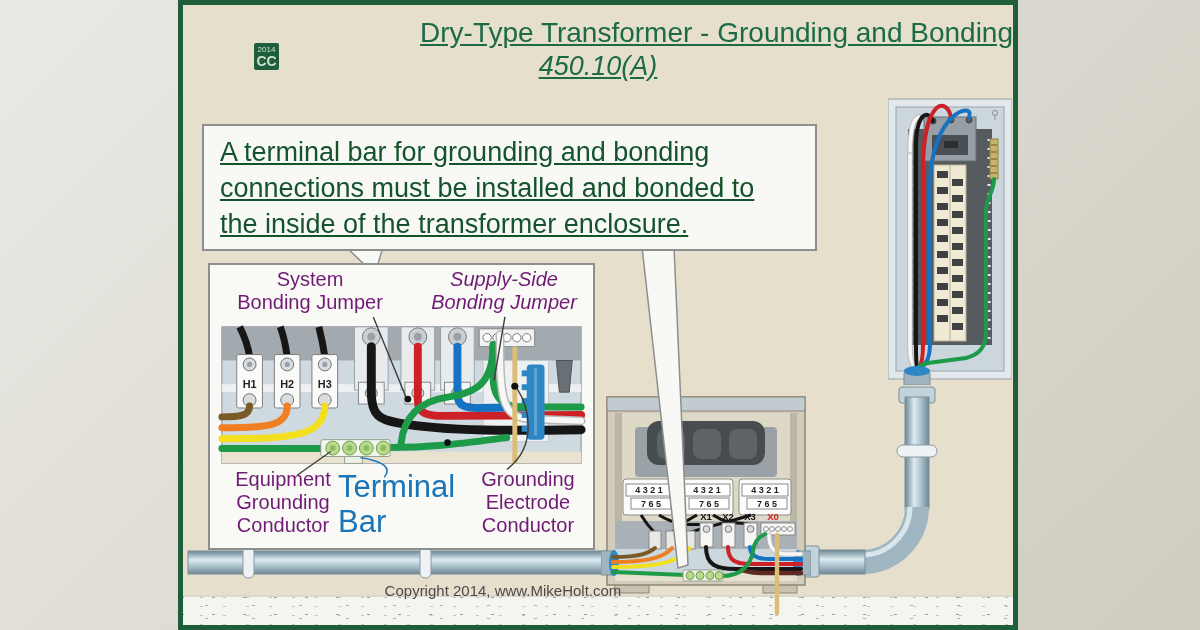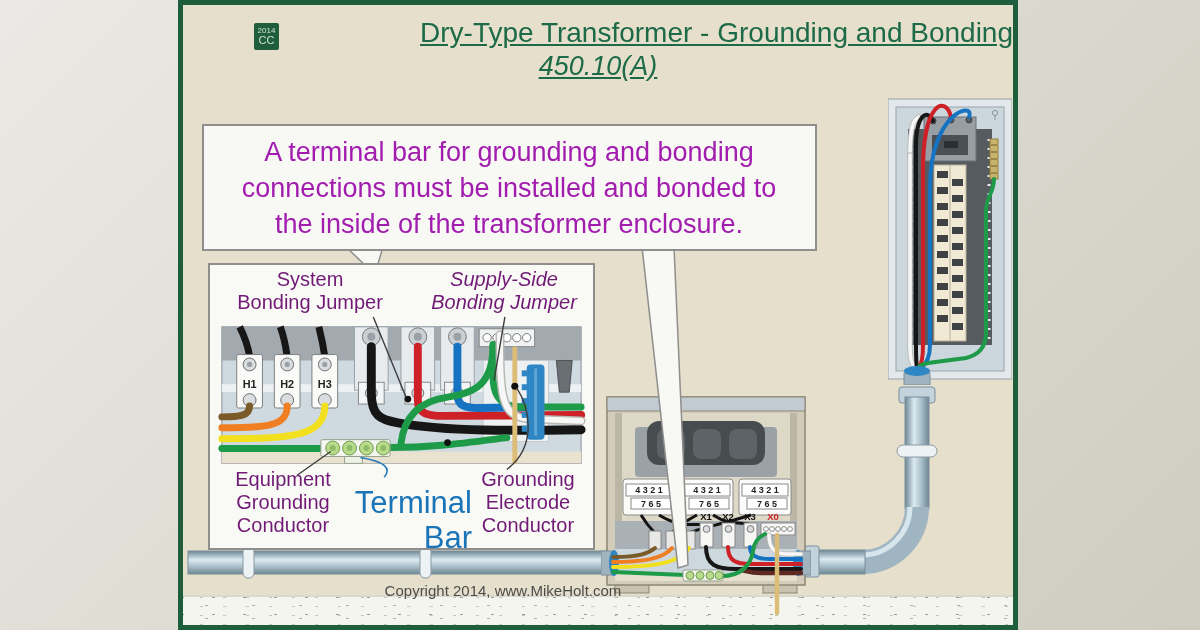--- a/index.html
+++ b/index.html
@@ -3,42 +3,42 @@
 <meta charset="utf-8">
 <style>
   html,body{margin:0;padding:0;}
   .stage{position:relative;width:1200px;height:630px;overflow:hidden;
     background:linear-gradient(135deg,#eae9e5 0%,#dedcd3 45%,#cfcdc0 100%);
     font-family:"Liberation Sans",sans-serif;}
   .frame{position:absolute;left:178px;top:0;width:840px;height:630px;
     box-sizing:border-box;border:5px solid #1e5e3c;background:#e6dfcb;overflow:hidden;}
   .frame > *{position:absolute;}
   
-  .badge{left:71px;top:18px;width:25px;height:27px;background:#1e5e3c;border-radius:2px;
+  .badge{left:71px;top:38px;width:25px;height:27px;background:#1e5e3c;border-radius:2px;
     color:#cfe0d0;text-align:center;display:flex;flex-direction:column;justify-content:center;line-height:1;}
   .badge .yr{font-size:8px;letter-spacing:0;}
-  .badge .cc{font-size:11px;font-weight:normal;text-align:center;}
+  .badge .cc{font-size:14px;font-weight:bold;text-align:center;}
   .title{left:0;right:0;top:12px;text-align:right;font-size:28px;color:#1c6a47;
     text-decoration:underline;}
   .subtitle{left:0;right:0;top:46px;text-align:center;font-size:27px;color:#1c6a47;
     font-style:italic;text-decoration:underline;}
   
   .callout{left:19px;top:119px;width:615px;height:127px;box-sizing:border-box;
     background:#f8f8f4;border:2px solid #8e8e8e;z-index:6;}
   .callout span{display:block;margin:8px 0 0 16px;width:578px;font-size:27px;line-height:36px;
-    color:#a21caf;text-align:center;}
+    color:#14532d;text-decoration:underline;}
   
   .inset{left:25px;top:258px;width:387px;height:287px;box-sizing:border-box;
     background:#f9f9f6;border:2px solid #8e8e8e;z-index:5;}
   .inset svg{position:absolute;left:0;top:0;}
   .lbl{position:absolute;color:#701a75;font-size:20px;line-height:23px;white-space:pre-line;z-index:2;}
   .lbl.sys{left:15px;top:3px;width:170px;text-align:center;}
   .lbl.sup{left:209px;top:3px;width:170px;text-align:center;font-style:italic;}
   .lbl.egc{left:8px;top:203px;width:130px;text-align:center;}
-  .lbl.tbar{left:128px;top:220px;width:134px;text-align:right;font-size:31px;line-height:35px;color:#1a74b8;}
+  .lbl.tbar{left:128px;top:204px;width:134px;text-align:left;font-size:31px;line-height:35px;color:#1a74b8;}
   .lbl.gec{left:256px;top:203px;width:124px;text-align:center;}
   
   .conduits{left:0;top:0;z-index:1;}
   .xfmr{left:418px;top:378px;z-index:2;}
   .panel{left:705px;top:90px;z-index:2;}
   .tails{left:0;top:0;z-index:4;pointer-events:none;}
   .ground{left:0;right:0;bottom:0;height:28px;z-index:0;
     background-color:#f5f5ef;border-top:2px solid #d9d9cf;
     background-image:radial-gradient(#a9b0a5 1.5px,transparent 1.7px),
       radial-gradient(#c2c8bd 1px,transparent 1.2px),

